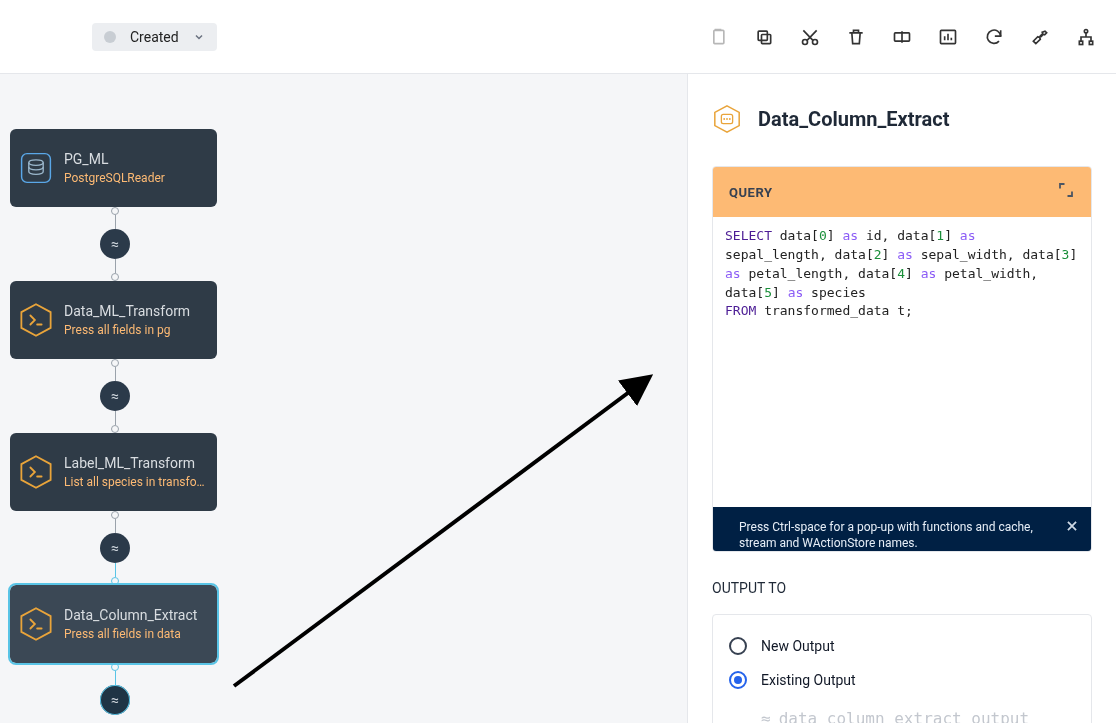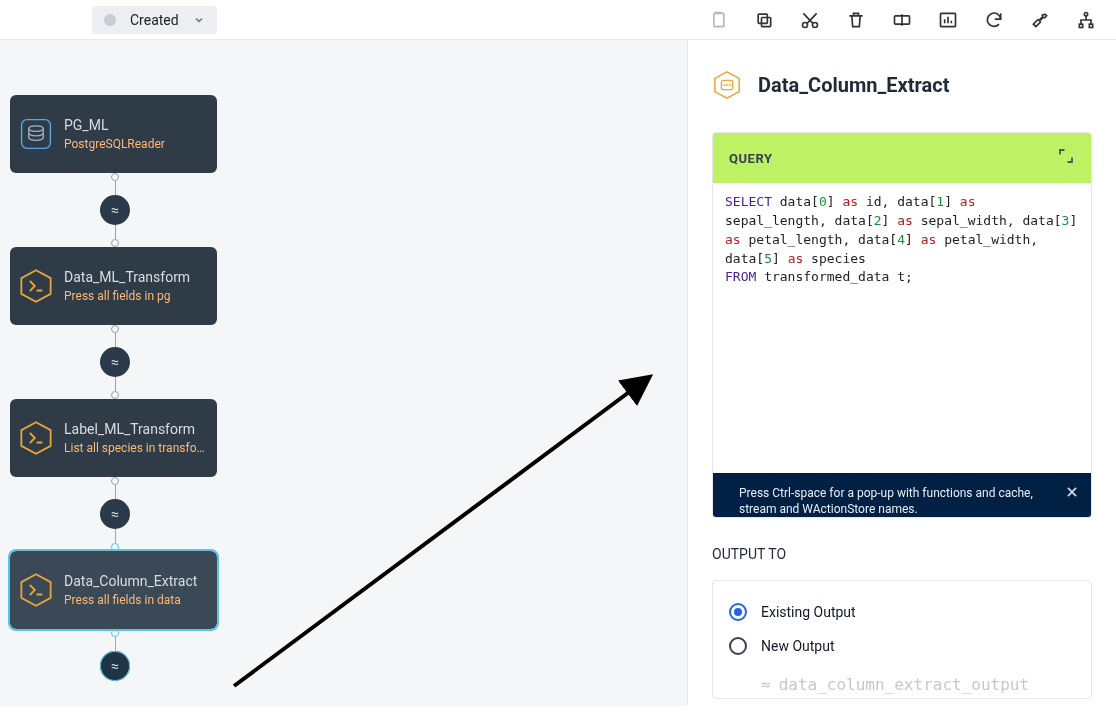--- a/index.html
+++ b/index.html
@@ -8,21 +8,21 @@
       background: #fff;
       width: 1116px;
       height: 723px;
       overflow: hidden;
       position: relative;
       color: #222;
     }
 
     
     .topbar {
-      height: 40px;
+      height: 74px;
       border-bottom: 1px solid #e5e7eb;
       display: flex;
       align-items: center;
       padding: 0 20px 0 92px;
       justify-content: space-between;
     }
     .status-dropdown {
       display: inline-flex;
       align-items: center;
       gap: 14px;
@@ -142,21 +142,21 @@
     }
 
     .query-card {
       border: 1px solid #e5e7eb;
       border-radius: 4px;
       overflow: hidden;
       display: flex;
       flex-direction: column;
     }
     .query-head {
-      background: #bef264;
+      background: #fdba74;
       padding: 14px 16px;
       display: flex;
       justify-content: space-between;
       align-items: center;
     }
     .query-head-label {
       font-size: 13px;
       font-weight: 700;
       letter-spacing: 0.04em;
       color: #374151;
@@ -166,21 +166,21 @@
       font-family: ui-monospace, SFMono-Regular, Menlo, Consolas, monospace;
       font-size: 13px;
       line-height: 1.45;
       padding: 10px 12px 0 12px;
       height: 290px;
       color: #222;
       white-space: pre-wrap;
       word-break: break-word;
     }
     .kw { color: #4c1d95; }
-    .kw-as { color: #b91c1c; }
+    .kw-as { color: #8b5cf6; }
     .num { color: #1a8f3a; }
 
     .tip {
       background: #002044;
       color: #e6eef7;
       font-size: 12px;
       padding: 12px 40px 0 26px;
       position: relative;
       line-height: 1.35;
     }
@@ -425,26 +425,26 @@
           <svg width="14" height="14" viewBox="0 0 24 24" stroke="currentColor" stroke-width="3">
               <path d="M5 5l14 14M19 5L5 19"></path>
             </svg>
         </span>
       </div>
     </div>
 
     <div class="section-label">OUTPUT TO</div>
     <div class="output-box">
       <div class="radio-row">
+        <span class="radio"></span>
+        <span class="radio-label">New Output</span>
+      </div>
+      <div class="radio-row">
         <span class="radio checked"></span>
         <span class="radio-label">Existing Output</span>
-      </div>
-      <div class="radio-row">
-        <span class="radio"></span>
-        <span class="radio-label">New Output</span>
       </div>
       <div class="out-faded">
         <span style="margin-right:8px">≈</span><span>data_column_extract_output</span>
       </div>
     </div>
   </div>
 </div>
 
 <svg class="arrow-overlay" width="1116" height="723">
   <defs>

